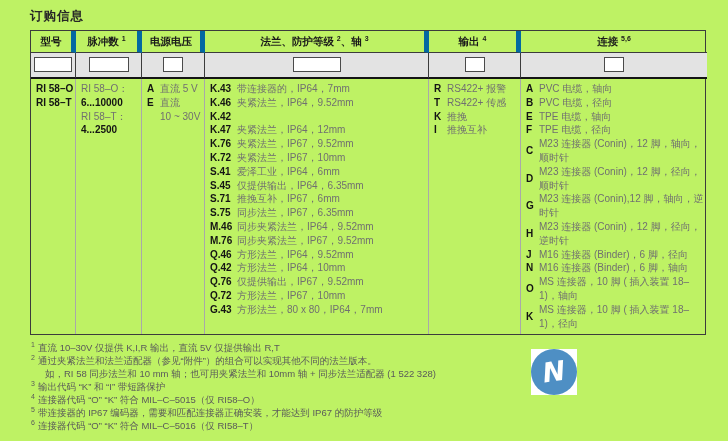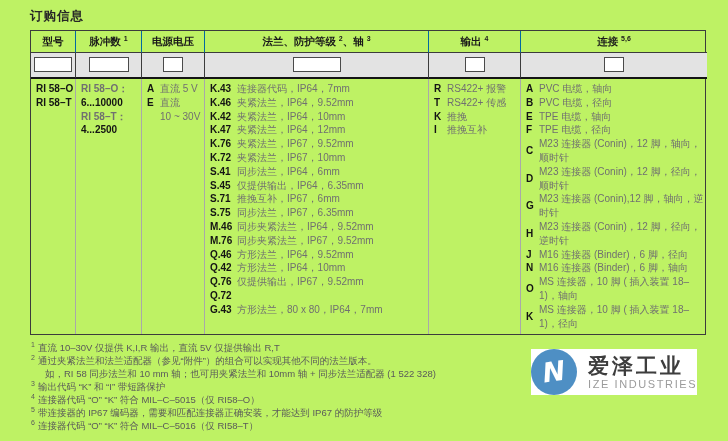--- a/index.html
+++ b/index.html
@@ -5,39 +5,39 @@
   * { margin:0; padding:0; box-sizing:border-box; }
   body { background:#fff; font-family:"Liberation Sans","DejaVu Sans",sans-serif; }
   .page { position:relative; width:728px; height:441px; background:#bef264; overflow:hidden; }
 
   .page-title { font-size:12.5px; font-weight:bold; color:#262626; margin:8px 0 5px 30px; letter-spacing:1px; }
 
   .order-table { width:676px; margin-left:30px; border:1px solid #3c3c3c; }
   .grid6 { display:grid; grid-template-columns:45px 66px 63px 224px 92px 186px; }
 
   .hcell { font-size:10.5px; font-weight:bold; color:#1a1a1a; text-align:center;
-           padding:4px 1px 3px; border-right:1px solid #0369a1; border-bottom:1px solid #3c3c3c; }
+           padding:4px 1px 3px; border-right:5px solid #0369a1; border-bottom:1px solid #3c3c3c; }
   .hcell sup, .fn sup { font-size:7px; vertical-align:super; line-height:0; }
   .grid6 > *:last-child { border-right:none; }
 
   .boxcell { background:#e3e3e3; padding:4px 0 5px; display:flex; justify-content:center; align-items:center;
              border-right:1px solid #3c3c3c; border-bottom:2px solid #141414; }
   .order-box { background:#fff; border:1px solid #4a4a4a; height:15px; display:block; }
   .w38 { width:38px; } .w40 { width:40px; } .w20 { width:20px; } .w48 { width:48px; }
 
   .cell { padding:3px 3px 4px 5px; border-right:1px solid #a9a9a9; font-size:10px; }
   .entry { display:flex; align-items:center; line-height:13.8px; }
   .code { font-weight:bold; color:#141414; flex:0 0 auto; white-space:nowrap; }
   .desc { color:#707070; flex:1 1 auto; }
   .c0 .code { width:auto; }
   .c2 .code { width:13px; }
   .c3 .code { width:27px; }
   .c4 .code { width:13px; }
   .c5 .code { width:13px; }
-  .c1 .desc, .c0 .desc { flex:0 0 auto;font-weight:bold; }
+  .c1 .desc, .c0 .desc { flex:0 0 auto; }
 
   .footnotes { margin:6px 0 0 31px; }
   .fn { font-size:9.5px; color:#5a5a5a; line-height:13px; }
   .fn sup { display:inline-block; width:7px; color:#5a5a5a; }
   .fn.cont { padding-left:7px; }
 
   .logo { position:absolute; left:531px; top:349px; display:flex; align-items:center; gap:11px; background:#fff; }
   .logo-text .cn { font-size:21px; font-weight:bold; color:#3d3d3d; letter-spacing:3px; line-height:24px; }
   .logo-text .en { font-size:11px; color:#9b9b9b; letter-spacing:1.6px; line-height:13px; }
 </style>
@@ -113,45 +113,44 @@
             <span class="desc">直流</span>
           </div>
           <div class="entry">
             <span class="code empty"></span>
             <span class="desc">10 ~ 30V</span>
           </div>
         </div>
       <div class="cell c3">
           <div class="entry">
             <span class="code">K.43</span>
-            <span class="desc">连接器代码，IP64，7mm</span>
+            <span class="desc">带连接器的，IP64，7mm</span>
           </div>
           <div class="entry">
             <span class="code">K.46</span>
             <span class="desc">夹紧法兰，IP64，9.52mm</span>
           </div>
           <div class="entry">
             <span class="code">K.42</span>
-            <span class="desc">夹紧法兰，IP64，10mm</span>
           </div>
           <div class="entry">
             <span class="code">K.47</span>
             <span class="desc">夹紧法兰，IP64，12mm</span>
           </div>
           <div class="entry">
             <span class="code">K.76</span>
             <span class="desc">夹紧法兰，IP67，9.52mm</span>
           </div>
           <div class="entry">
             <span class="code">K.72</span>
             <span class="desc">夹紧法兰，IP67，10mm</span>
           </div>
           <div class="entry">
             <span class="code">S.41</span>
-            <span class="desc">同步法兰，IP64，6mm</span>
+            <span class="desc">爱泽工业，IP64，6mm</span>
           </div>
           <div class="entry">
             <span class="code">S.45</span>
             <span class="desc">仅提供输出，IP64，6.35mm</span>
           </div>
           <div class="entry">
             <span class="code">S.71</span>
             <span class="desc">推挽互补，IP67，6mm</span>
           </div>
           <div class="entry">
@@ -173,20 +172,21 @@
           <div class="entry">
             <span class="code">Q.42</span>
             <span class="desc">方形法兰，IP64，10mm</span>
           </div>
           <div class="entry">
             <span class="code">Q.76</span>
             <span class="desc">仅提供输出，IP67，9.52mm</span>
           </div>
           <div class="entry">
             <span class="code">Q.72</span>
+            <span class="desc">方形法兰，IP67，10mm</span>
           </div>
           <div class="entry">
             <span class="code">G.43</span>
             <span class="desc">方形法兰，80 x 80，IP64，7mm</span>
           </div>
         </div>
       <div class="cell c4">
           <div class="entry">
             <span class="code">R</span>
             <span class="desc">RS422+ 报警</span>
@@ -268,19 +268,15 @@
     <div class="fn"><sup>6</sup><span>连接器代码 “O” “K” 符合 MIL–C–5016（仅 RI58–T）</span></div>
   </div>
 
   <div class="logo">
     <span style="display:block; width:46px; height:46px;">
       <svg width="46" height="46" viewBox="0 0 46 46">
         <circle cx="23" cy="23" r="23" fill="#4e8fc4"></circle>
         <text x="23" y="32" text-anchor="middle" font-size="27" font-weight="bold" font-style="italic" fill="#ffffff" font-family="DejaVu Sans, sans-serif" transform="rotate(-8 23 23)">N</text>
       </svg>
     </span>
-    <span class="logo-text">
-      <div class="cn">爱泽工业</div>
-      <div class="en">IZE INDUSTRIES</div>
-    </span>
   </div>
 
 </div>
 
 </body></html>

